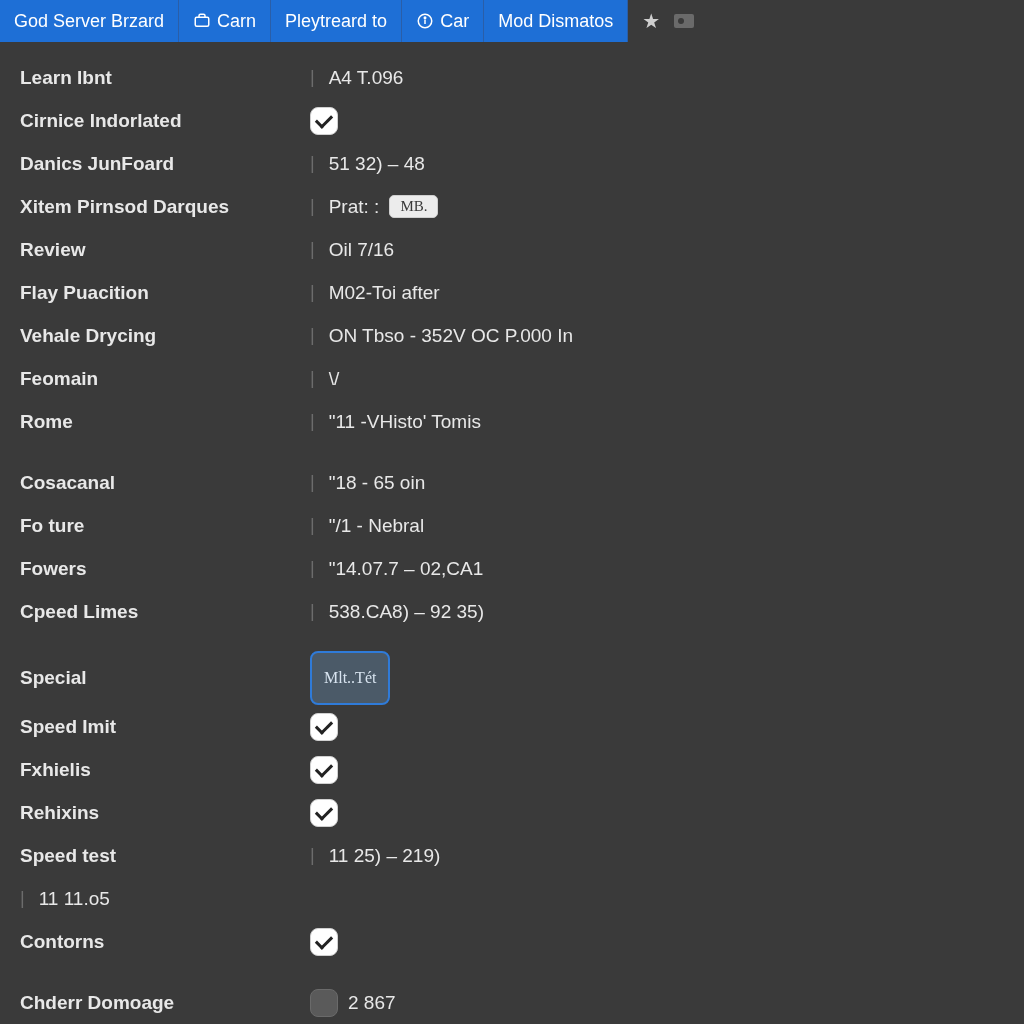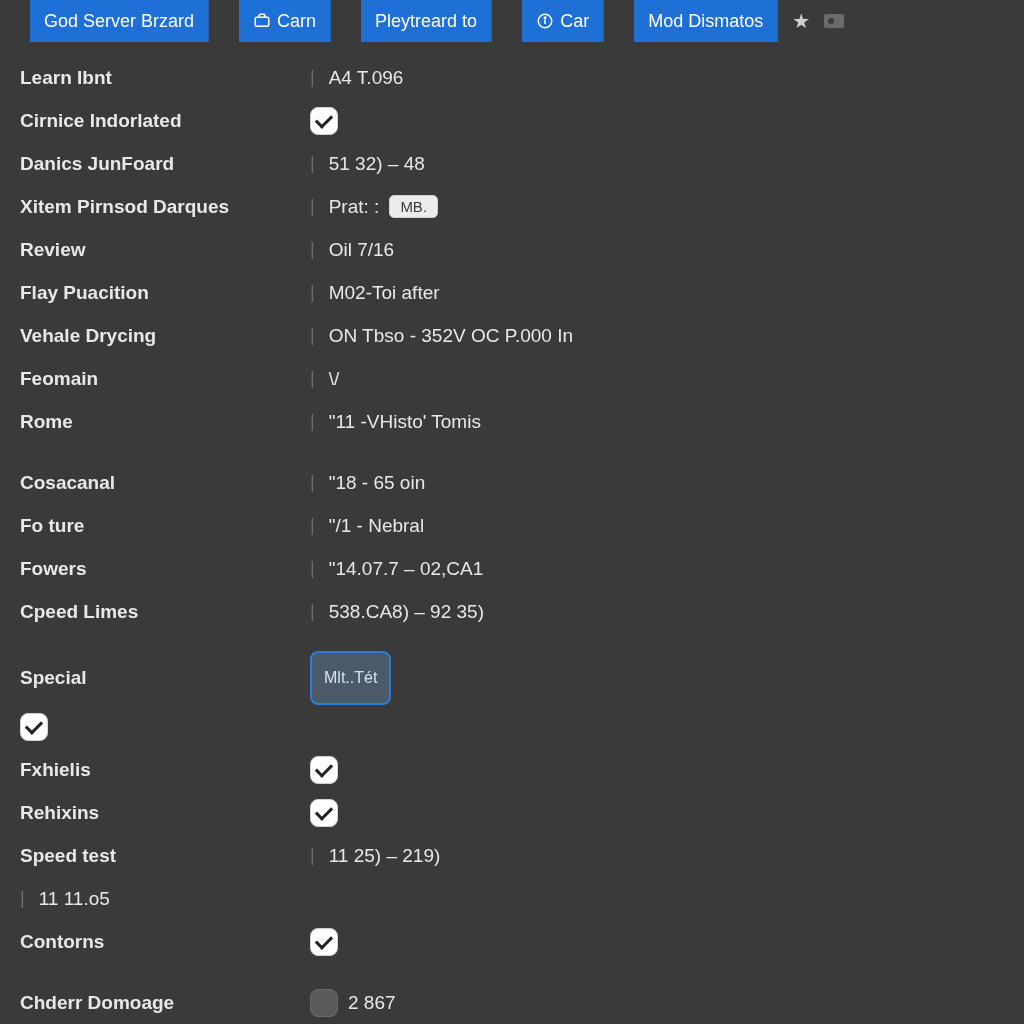--- a/index.html
+++ b/index.html
@@ -20,21 +20,20 @@
     display: flex;
     align-items: center;
     gap: 6px;
     padding: 0 14px;
     background: #1e6fd6;
     color: #fff;
     border-right: 1px solid #2a5ea8;
     font-size: 18px;
     white-space: nowrap;
     cursor: pointer;
-    margin-left: 30px;
   }
   .tab .ticon { width: 18px; height: 18px; display: inline-flex; align-items:center; justify-content:center; }
   .tab .ticon svg { width: 18px; height: 18px; }
   .tabbar-actions {
     display: flex;
     align-items: center;
     gap: 14px;
     padding: 0 14px;
   }
   .star-icon { color: #cfcfcf; font-size: 20px; }
@@ -90,20 +89,21 @@
 
   .chip {
     display: inline-flex;
     align-items: center;
     padding: 4px 12px;
     border-radius: 5px;
     font-size: 16px;
     background: #ececec;
     color: #3a3a3a;
     border: 1px solid #cfcfcf;
+    font-family: Liberation Serif, serif;
   }
   .chip.thin { padding: 2px 10px; font-size:15px; }
   .chip.blue {
     background: #4b5a68;
     color: #d7e3ef;
     border: 2px solid #2f7bd9;
     border-radius: 8px;
     padding: 16px 12px;
   }
 </style>
@@ -237,20 +237,21 @@
         <span>538.CA8) – 92 35)</span>
       </div>
     </div>
     <div class="row gap-before">
       <div class="label">Special</div>
       <div class="value-cell">
         <span class="chip blue">Mlt..Tét</span>
       </div>
     </div>
     <div class="row">
+      <div class="label">Speed Imit</div>
       <div class="value-cell">
         <div class="checkbox checked"></div>
       </div>
     </div>
     <div class="row">
       <div class="label">Fxhielis</div>
       <div class="value-cell">
         <div class="checkbox checked"></div>
       </div>
     </div>

